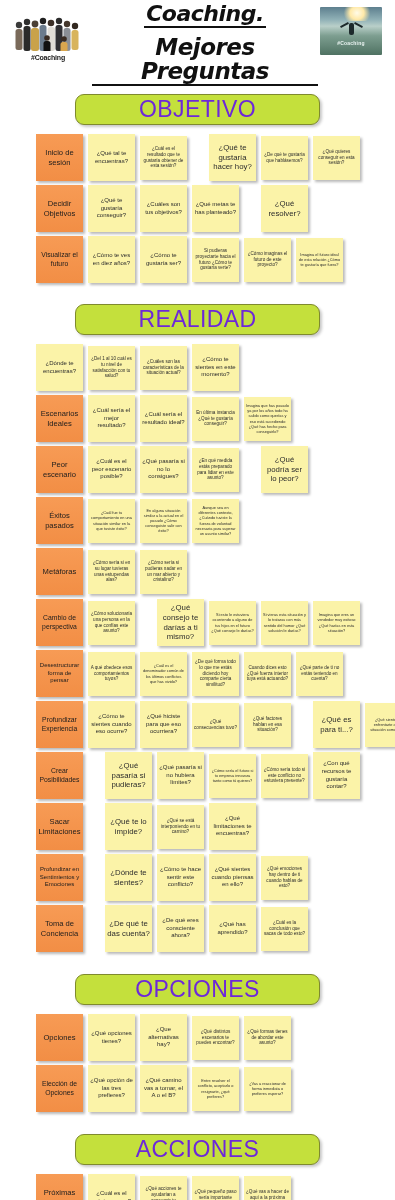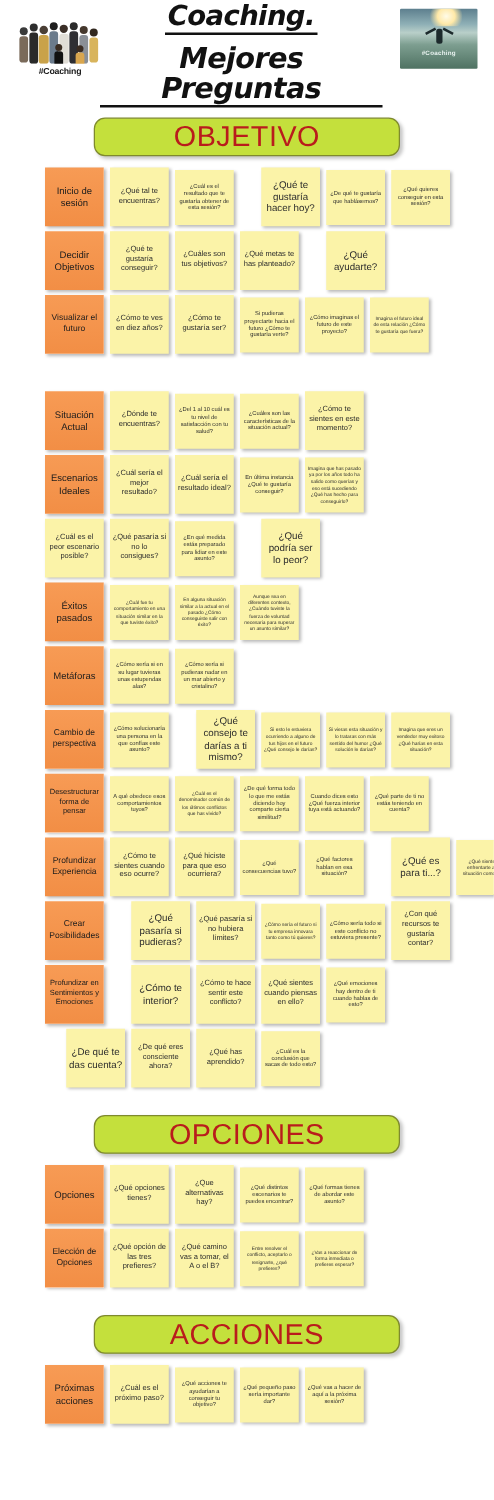--- a/index.html
+++ b/index.html
@@ -53,21 +53,21 @@
     content:""; position:absolute; top:1px; width:9px; height:2px; background:#1d2a2c;
   }
   .logo-right .diver:before { left:-9px; transform:rotate(-28deg); }
   .logo-right .diver:after { left:5px; transform:rotate(28deg); }
   .logo-right .rcap {
     position:absolute; left:0; bottom:9px; width:62px; text-align:center;
     font-size:5px; color:#e9f3f0; font-weight:bold; letter-spacing:0.2px;
   }
   .title-block {
     position: absolute;
-    left: 80px; top: 2px;
+    left: 92px; top: 2px;
     width: 226px;
     text-align: center;
   }
   .title-1, .title-2 {
     font-family: "DejaVu Sans", sans-serif;
     font-weight: bold;
     font-style: italic;
     color: #111111;
     display: inline-block;
     border-bottom: 2px solid #111;
@@ -87,21 +87,21 @@
     border: 1.6px solid #7f8a2e;
     border-radius: 9px;
     box-shadow: 2px 2px 3px rgba(0,0,0,0.22);
     display: flex;
     align-items: center;
     justify-content: center;
   }
   .band-text {
     font-family: "Liberation Sans", sans-serif;
     font-size: 23px;
-    color: #b91c1c;
+    color: #6d28d9;
     letter-spacing: 0.4px;
   }
 
   .rows { padding: 9px 0 0 0; }
   .row {
     position: relative;
     display: flex;
     align-items: center;
     padding-left: 36px;
     margin-bottom: 4px;
@@ -219,21 +219,21 @@
           <div class="note s-mid">
             <span>¿Qué te gustaría conseguir?</span>
           </div>
           <div class="note s-mid">
             <span>¿Cuáles son tus objetivos?</span>
           </div>
           <div class="note s-mid">
             <span>¿Qué metas te has planteado?</span>
           </div>
           <div class="note s-big">
-            <span>¿Qué ayudarte?</span>
+            <span>¿Qué resolver?</span>
           </div>
         </div>
         <div class="row">
           <div class="note cat s-cat" style="font-size: 6.8px;">
             <span>Visualizar el futuro</span>
           </div>
           <div class="note s-mid">
             <span>¿Cómo te ves en diez años?</span>
           </div>
           <div class="note s-mid">
@@ -245,25 +245,25 @@
           <div class="note s-small">
             <span>¿Cómo imaginas el futuro de este proyecto?</span>
           </div>
           <div class="note s-tiny">
             <span>Imagina el futuro ideal de esta relación ¿Cómo te gustaría que fuera?</span>
           </div>
         </div>
       </div>
     </div>
     <div class="section sec-realidad">
+      <div class="band">
+        <div class="band-text">REALIDAD</div>
+      </div>
       <div class="rows">
         <div class="row">
-          <div class="note cat s-cat">
-            <span>Situación Actual</span>
-          </div>
           <div class="note s-mid">
             <span>¿Dónde te encuentras?</span>
           </div>
           <div class="note s-small">
             <span>¿Del 1 al 10 cuál es tu nivel de satisfacción con tu salud?</span>
           </div>
           <div class="note s-small">
             <span>¿Cuáles son las características de la situación actual?</span>
           </div>
           <div class="note s-mid">
@@ -281,20 +281,23 @@
             <span>¿Cuál sería el resultado ideal?</span>
           </div>
           <div class="note s-small">
             <span>En última instancia ¿Qué te gustaría conseguir?</span>
           </div>
           <div class="note s-tiny">
             <span>Imagina que has pasado ya por los años todo ha salido como querías y eso está sucediendo ¿Qué has hecho para conseguirlo?</span>
           </div>
         </div>
         <div class="row">
+          <div class="note cat s-cat">
+            <span>Peor escenario</span>
+          </div>
           <div class="note s-mid">
             <span>¿Cuál es el peor escenario posible?</span>
           </div>
           <div class="note s-mid">
             <span>¿Qué pasaría si no lo consigues?</span>
           </div>
           <div class="note s-small">
             <span>¿En qué medida estás preparado para lidiar en este asunto?</span>
           </div>
           <div class="note s-big">
@@ -403,37 +406,54 @@
             <span>¿Cómo sería el futuro si tu empresa innovara tanto como tú quieres?</span>
           </div>
           <div class="note s-small">
             <span>¿Cómo sería todo si este conflicto no estuviera presente?</span>
           </div>
           <div class="note s-mid">
             <span>¿Con qué recursos te gustaría contar?</span>
           </div>
         </div>
         <div class="row">
+          <div class="note cat s-cat">
+            <span>Sacar Limitaciones</span>
+          </div>
+          <div class="note s-big">
+            <span>¿Qué te lo impide?</span>
+          </div>
+          <div class="note s-small">
+            <span>¿Qué se está interponiendo en tu camino?</span>
+          </div>
+          <div class="note s-mid">
+            <span>¿Qué limitaciones te encuentras?</span>
+          </div>
+        </div>
+        <div class="row">
           <div class="note cat s-cat" style="font-size: 6px;">
             <span>Profundizar en Sentimientos y Emociones</span>
           </div>
           <div class="note s-big">
-            <span>¿Cómo te interior?</span>
+            <span>¿Dónde te sientes?</span>
           </div>
           <div class="note s-mid">
             <span>¿Cómo te hace sentir este conflicto?</span>
           </div>
           <div class="note s-mid">
             <span>¿Qué sientes cuando piensas en ello?</span>
           </div>
           <div class="note s-small">
             <span>¿Qué emociones hay dentro de ti cuando hablas de esto?</span>
           </div>
         </div>
         <div class="row">
+          <div class="note cat s-cat">
+            <span>Toma de Conciencia</span>
+          </div>
           <div class="note s-big">
             <span>¿De qué te das cuenta?</span>
           </div>
           <div class="note s-mid">
             <span>¿De qué eres consciente ahora?</span>
           </div>
           <div class="note s-mid">
             <span>¿Qué has aprendido?</span>
           </div>
           <div class="note s-small">

